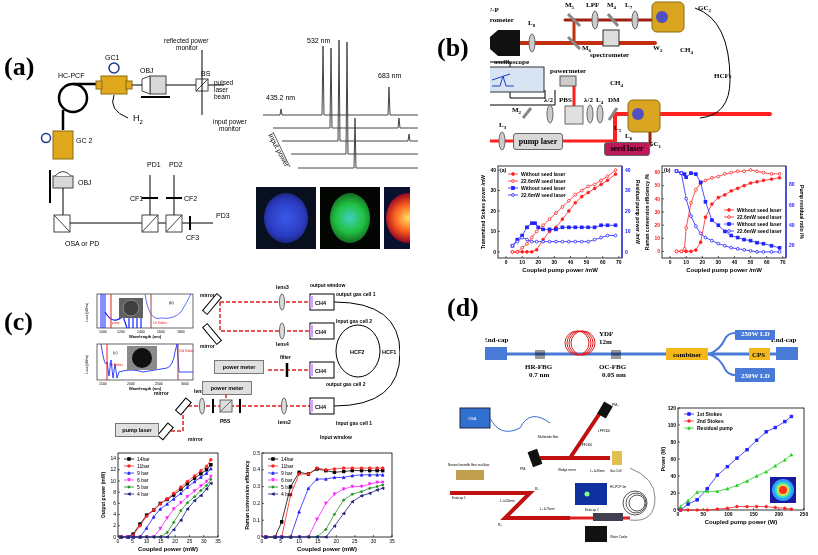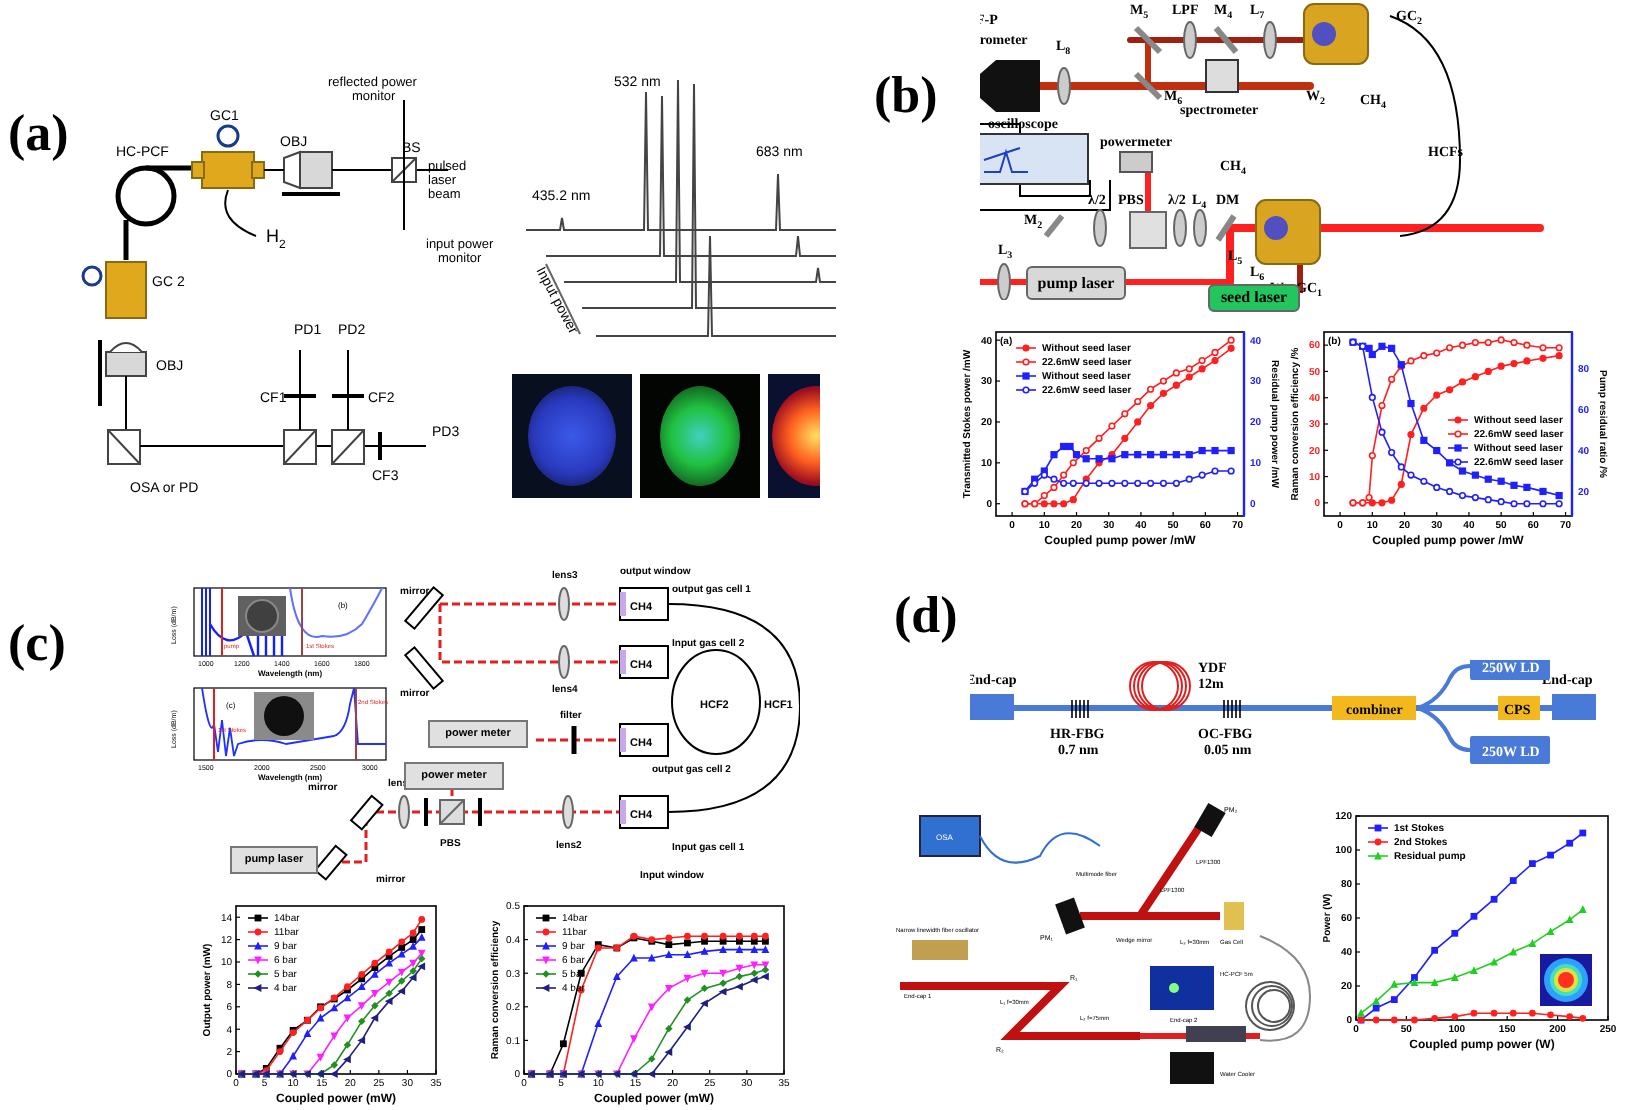--- a/index.html
+++ b/index.html
@@ -186,21 +186,21 @@
   <ellipse cx="12" cy="141" rx="3" ry="9" fill="#ccc" stroke="#666"></ellipse>
   <text x="-43" y="127" font-size="7" font-weight="bold"><tspan>L</tspan><tspan font-size="5" dy="2">1</tspan></text>
   <text x="-31" y="127" font-size="7" font-weight="bold"><tspan>L</tspan><tspan font-size="5" dy="2">2</tspan></text>
   <text x="9" y="127" font-size="7" font-weight="bold"><tspan>L</tspan><tspan font-size="5" dy="2">3</tspan></text>
   <text x="124" y="130" font-size="7" font-weight="bold"><tspan>L</tspan><tspan font-size="5" dy="2">5</tspan></text>
   <text x="135" y="138" font-size="7" font-weight="bold"><tspan>L</tspan><tspan font-size="5" dy="2">6</tspan></text>
   <text x="141" y="150" font-size="7" font-weight="bold"><tspan>M</tspan><tspan font-size="5" dy="2">3</tspan></text>
 </svg>
 
 <div class="abs" style="left:513px;top:133px;width:48px;height:15px;background:#d8d8d8;border:1px solid #666;border-radius:3px;font-family:'Liberation Serif',serif;font-weight:bold;font-size:8px;text-align:center;line-height:15px;">pump laser</div>
-<div class="abs" style="left:604px;top:142px;width:44px;height:12px;background:#22c55e;border:1px solid #666;border-radius:3px;font-family:'Liberation Serif',serif;font-weight:bold;font-size:8px;text-align:center;line-height:12px;">seed laser</div>
+<div class="abs" style="left:604px;top:142px;width:44px;height:12px;background:#be185d;border:1px solid #666;border-radius:3px;font-family:'Liberation Serif',serif;font-weight:bold;font-size:8px;text-align:center;line-height:12px;">seed laser</div>
 
 <svg class="abs" id="chart-b-left" style="left:478px;top:152px;" width="168" height="128">
     <rect x="20" y="14" width="124" height="92" fill="#fff" stroke="#000" stroke-width="0.8"></rect>
     <line x1="144" y1="14" x2="144" y2="106" stroke="#2020ff" stroke-width="1.2"></line>
     <line x1="28.051948051948052" y1="106" x2="28.051948051948052" y2="104" stroke="#000" stroke-width="0.6"></line>
     <text x="28.051948051948052" y="112" font-size="5" text-anchor="middle" font-family="Liberation Serif, serif" font-weight="bold">0</text>
     <line x1="44.15584415584416" y1="106" x2="44.15584415584416" y2="104" stroke="#000" stroke-width="0.6"></line>
     <text x="44.15584415584416" y="112" font-size="5" text-anchor="middle" font-family="Liberation Serif, serif" font-weight="bold">10</text>
     <line x1="60.25974025974026" y1="106" x2="60.25974025974026" y2="104" stroke="#000" stroke-width="0.6"></line>
     <text x="60.25974025974026" y="112" font-size="5" text-anchor="middle" font-family="Liberation Serif, serif" font-weight="bold">20</text>

